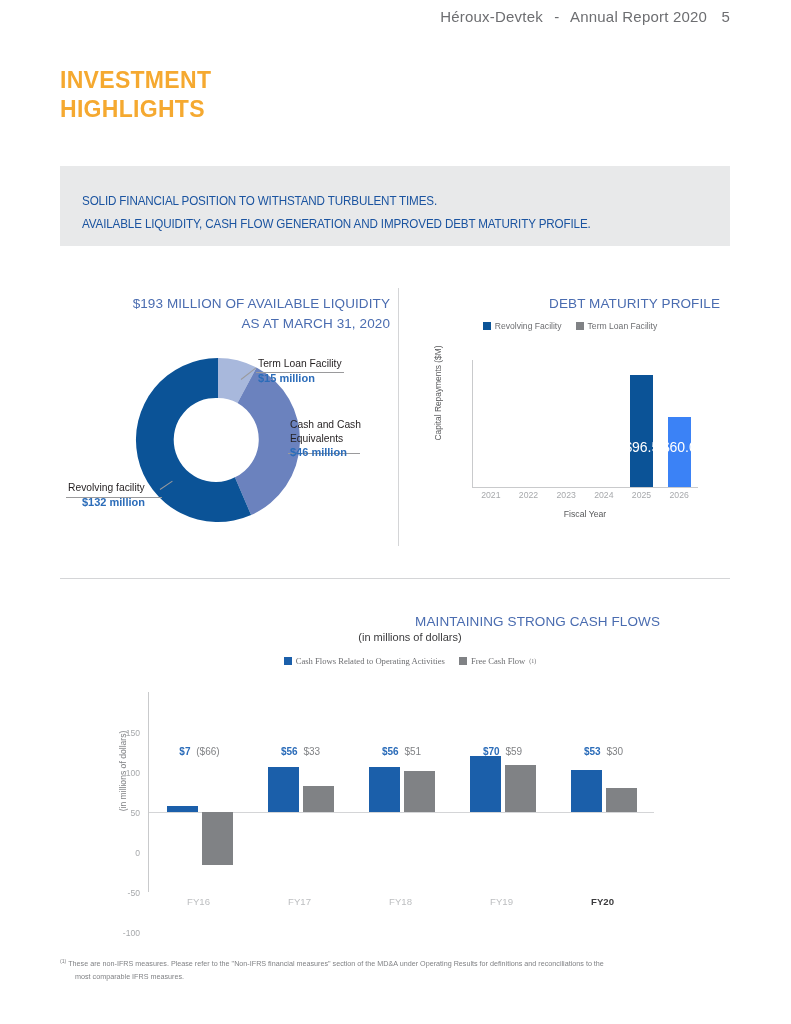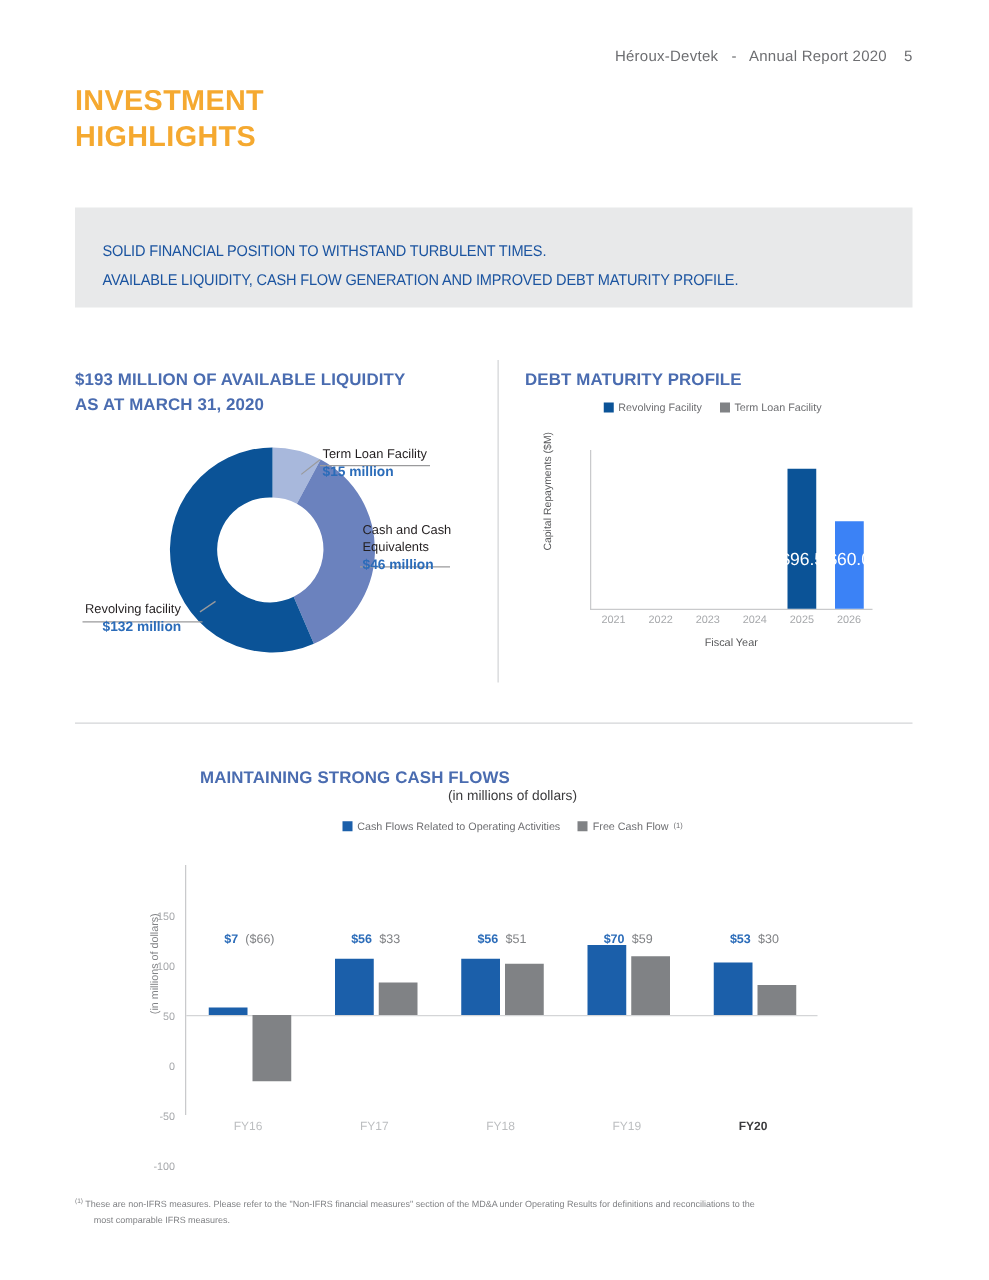--- a/index.html
+++ b/index.html
@@ -12,23 +12,23 @@
     height: 1024px;
     position: relative;
     font-family: "Liberation Sans", sans-serif;
     color: #231f20;
     overflow: hidden;
   }
 
   
   .page-header {
     position: absolute;
-    top: 38px;
+    top: 8px;
     right: 61px;
-    font-size: 12px;
+    font-size: 15px;
     letter-spacing: 0.2px;
     color: #6d6e71;
     white-space: nowrap;
   }
   .page-header .sep { padding: 0 7px; }
   .page-header .pg { padding-left: 10px; }
 
   
   .section-title {
     position: absolute;
@@ -79,23 +79,23 @@
     left: 60px;
     top: 578px;
     width: 670px;
     height: 1px;
     background: #d4d5d7;
   }
 
   
   .chart-title {
     position: absolute;
-    text-align: left;
+    text-align: right;
     font-size: 13.5px;
-    font-weight: bold;
+    font-weight: normal;
     color: #4a6cb0;
     letter-spacing: 0.1px;
     line-height: 1.45;
   }
   #donut-title { left: 60px; top: 294px; width: 330px; }
   #debt-title  { left: 420px; top: 294px; width: 300px; }
   #cash-title  { left: 160px; top: 612px; width: 500px; }
   .chart-subtitle {
     position: absolute;
     left: 160px;
@@ -137,21 +137,21 @@
     align-items: center;
     justify-content: center;
     gap: 14px;
     font-size: 8.6px;
     color: #6d6e71;
     white-space: nowrap;
   }
   .legend-item { display: flex; align-items: center; gap: 4px; }
   .swatch { width: 8px; height: 8px; display: inline-block; }
   #debt-legend { left: 420px; top: 321px; width: 300px; }
-  #cash-legend { left: 160px; top: 656px; width: 500px; }
+  #cash-legend { left: 160px; top: 656px; width: 500px; font-family: Liberation Serif, serif; }
   .sup { font-size: 6px; vertical-align: super; }
 
   
   #debt-chart {
     position: absolute;
     left: 430px;
     top: 360px;
     width: 280px;
     height: 160px;
   }

